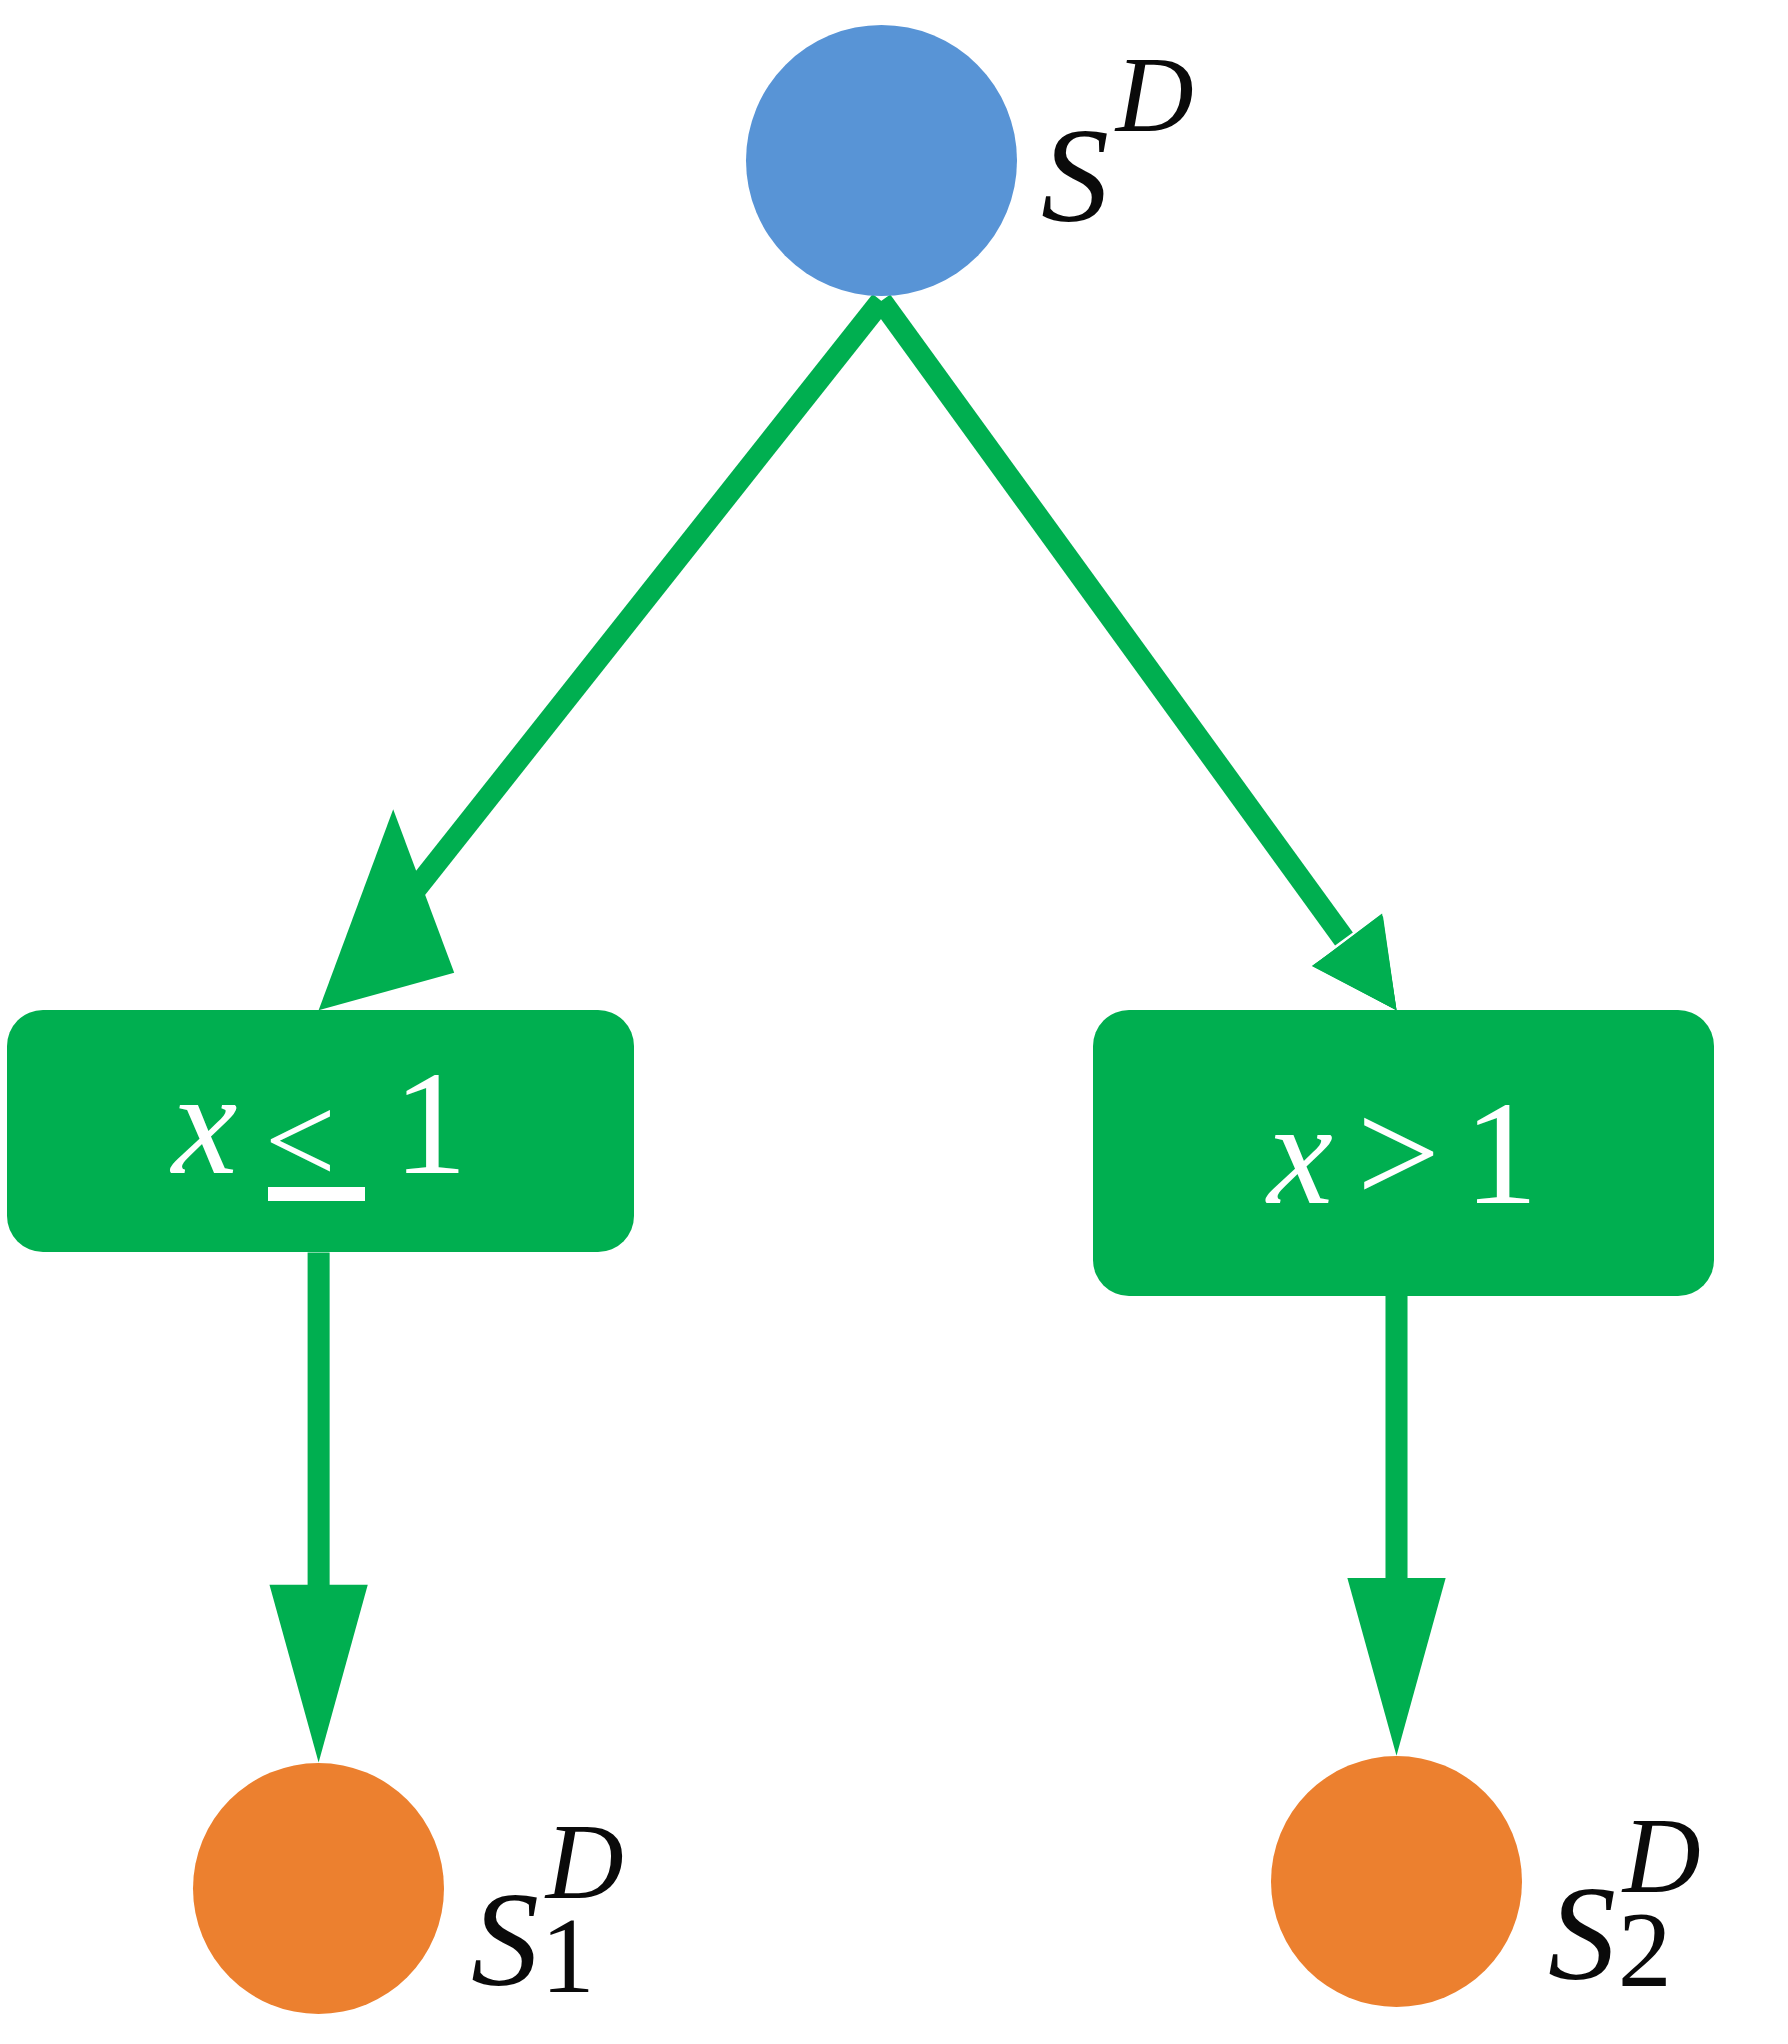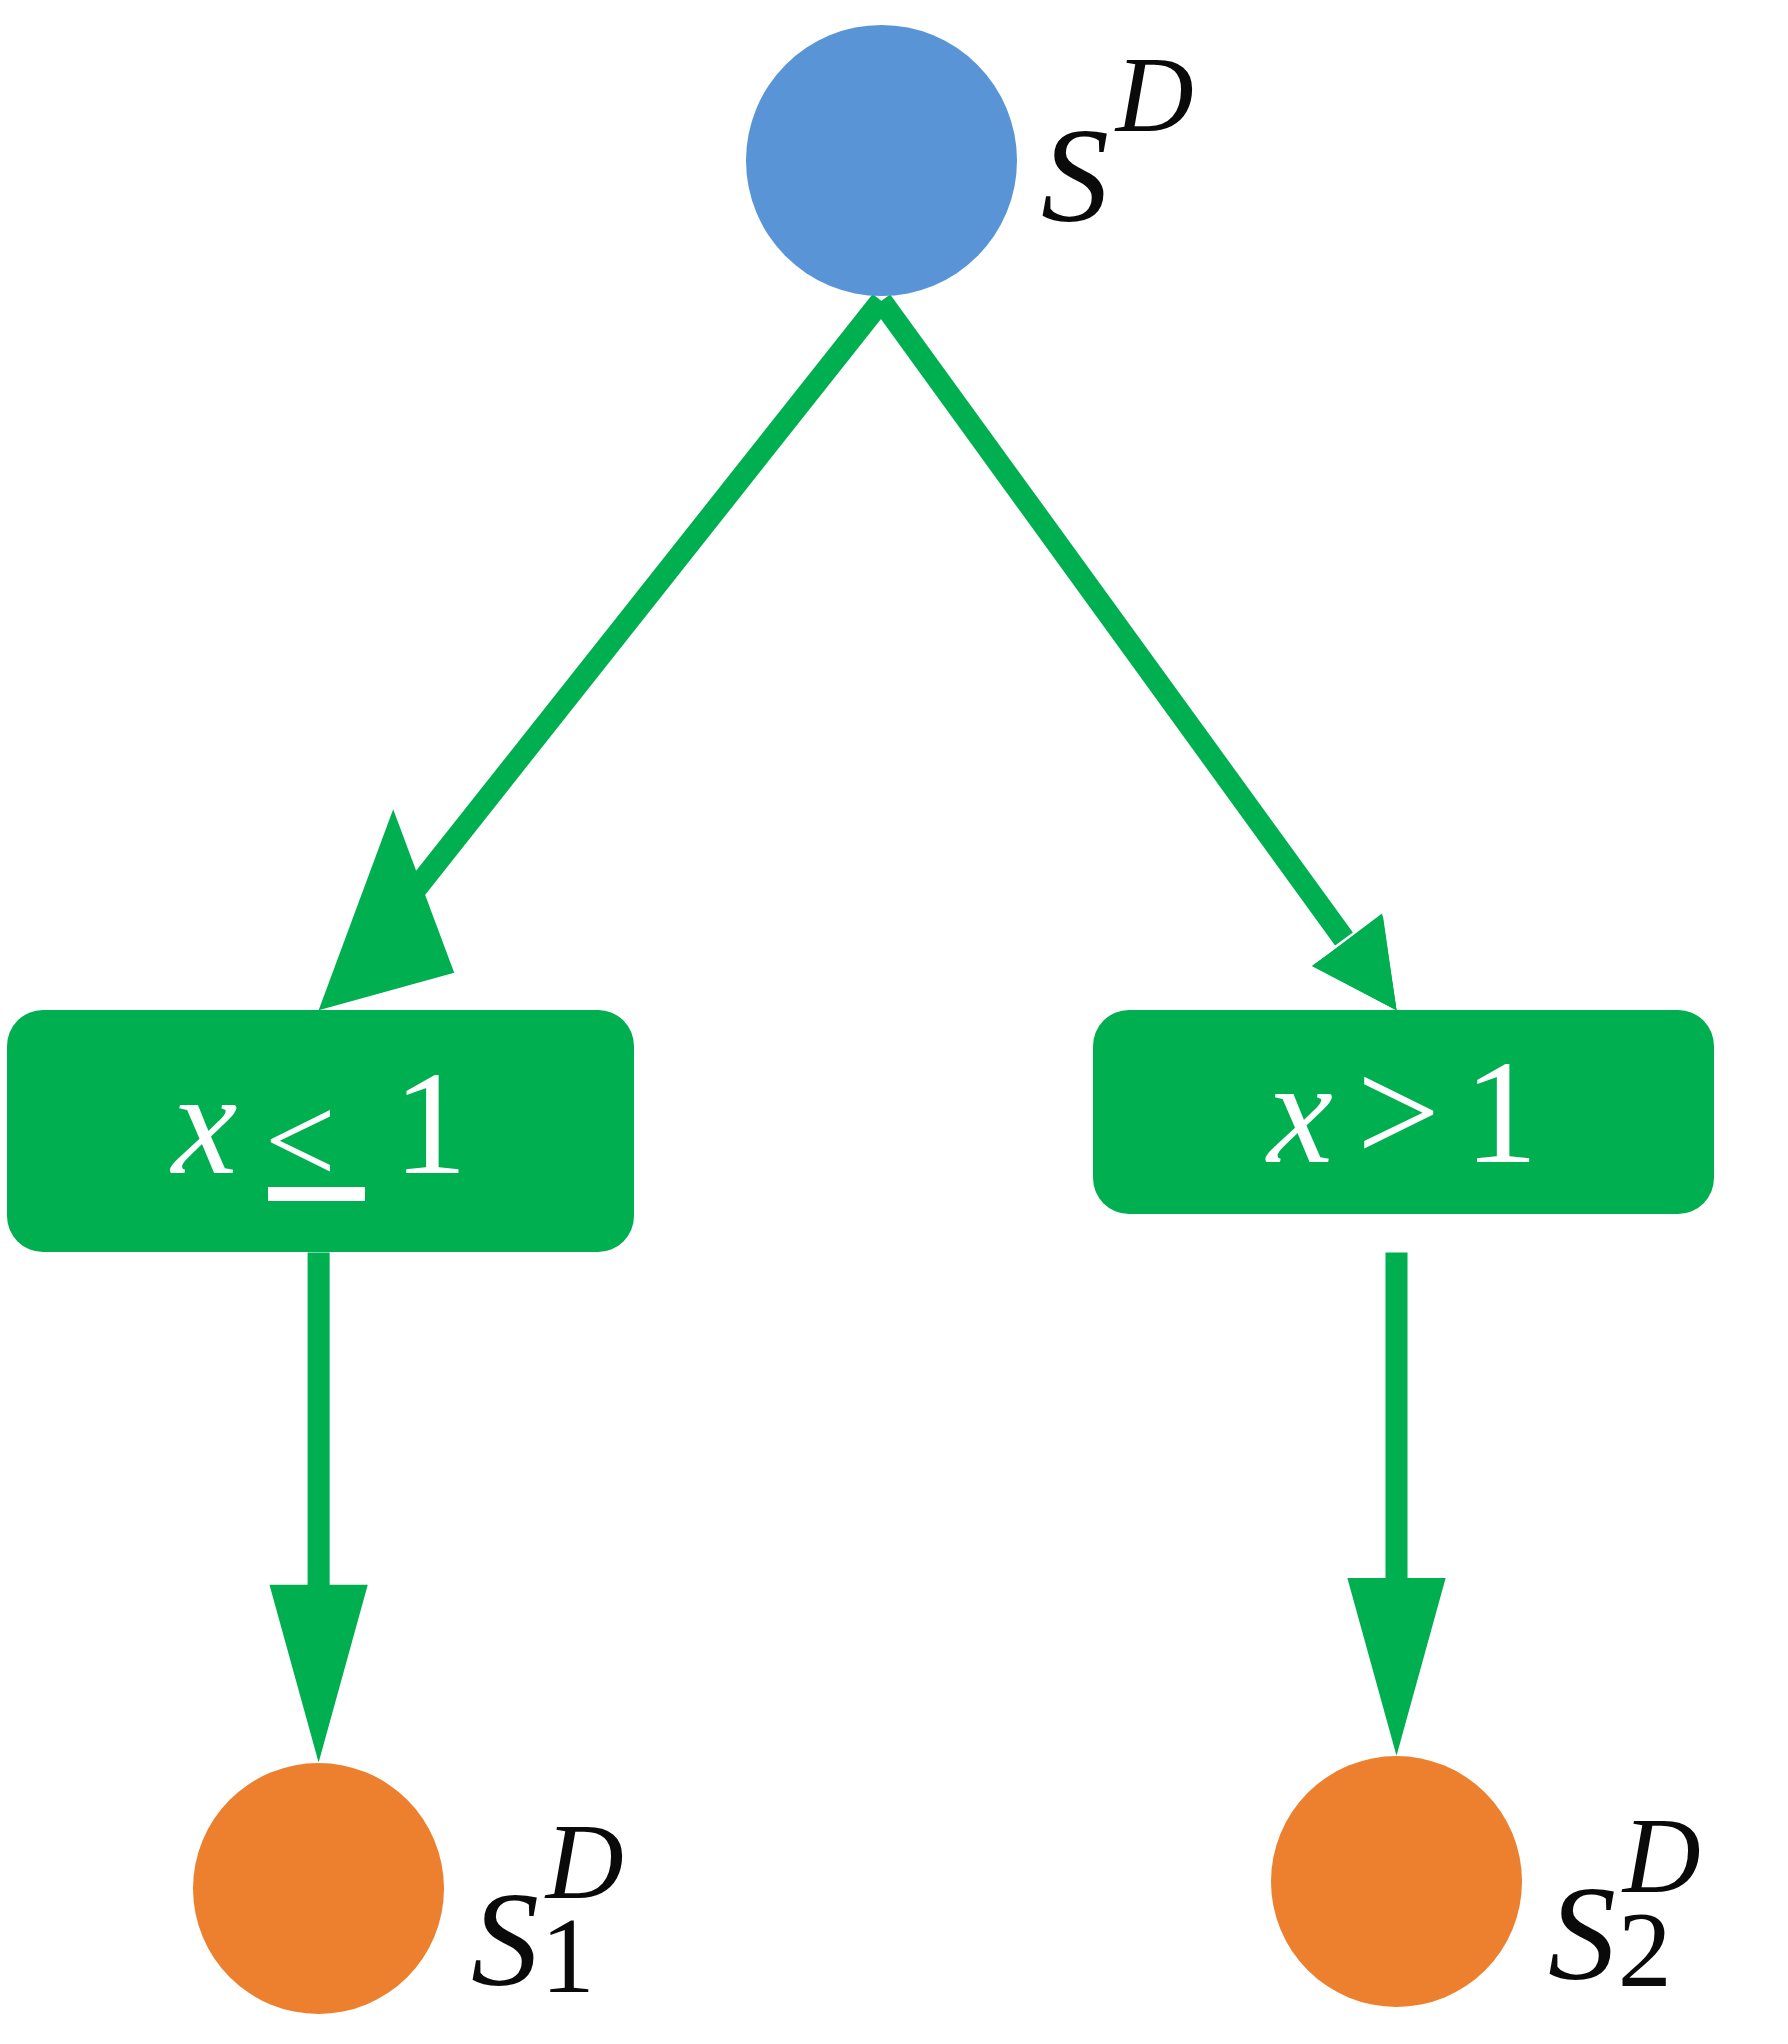--- a/index.html
+++ b/index.html
@@ -61,21 +61,21 @@
   .cond-box-left {
     left: 6.8px;
     top: 1010px;
     width: 627px;
     height: 242px;
   }
   .cond-box-right {
     left: 1093px;
     top: 1010px;
     width: 621px;
-    height: 204px;
+    height: 286px;
   }
   .cond-text {
     color: #ffffff;
     font-family: "Liberation Serif", serif;
     font-size: 148px;
     line-height: 1;
     white-space: nowrap;
     letter-spacing: 1.7px;
   }
   .cond-text .var {

